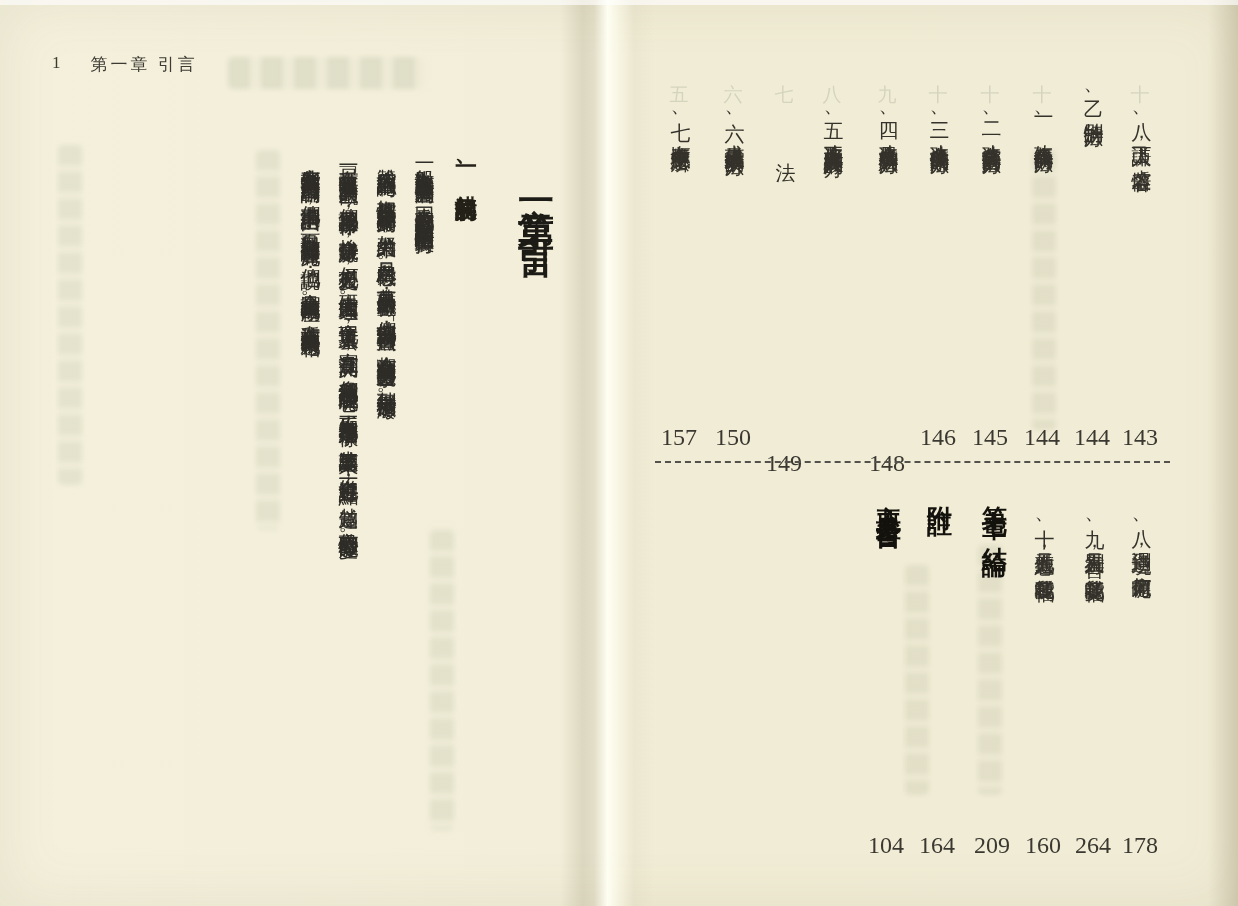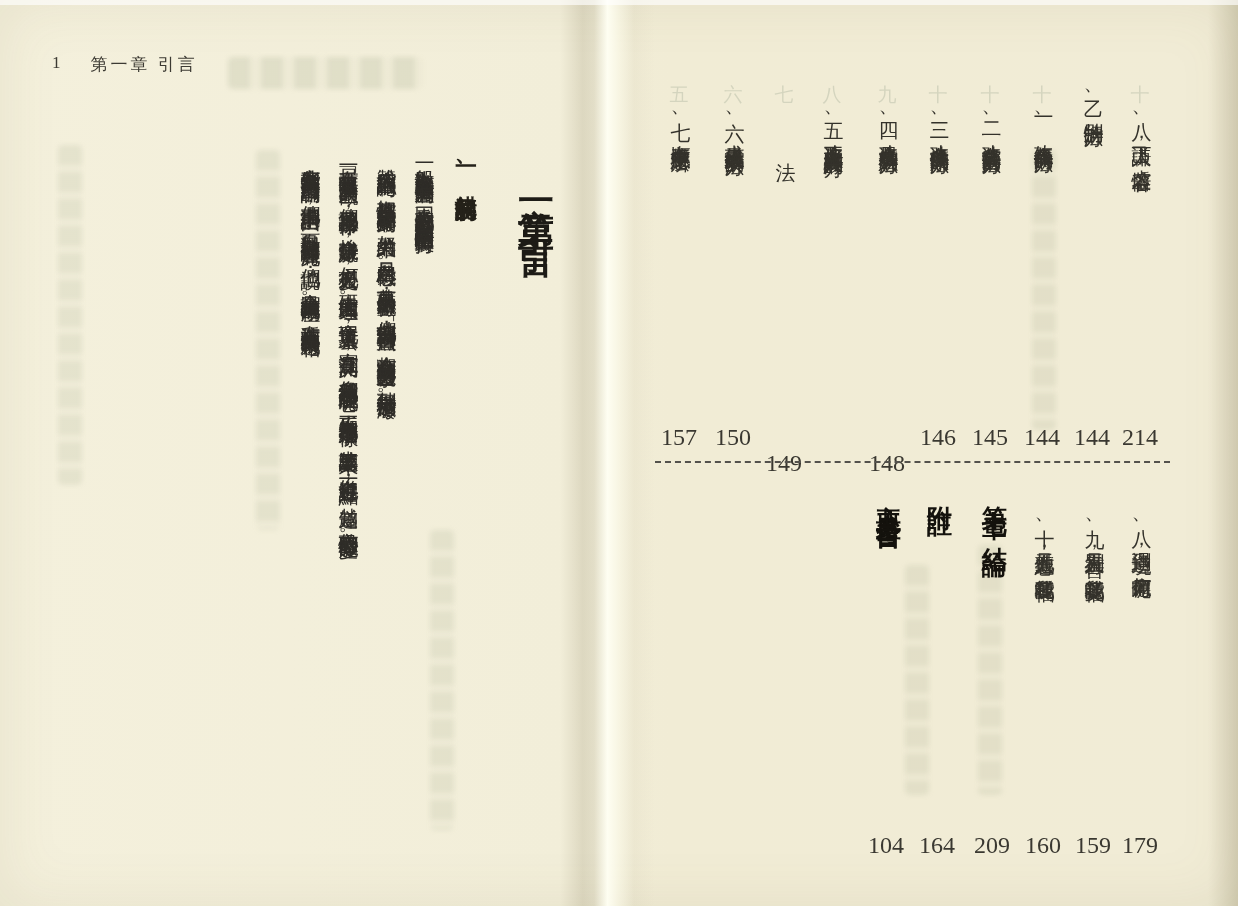--- a/index.html
+++ b/index.html
@@ -63,21 +63,21 @@
         <p>一般人對於命運的看法多半是有偏差的。因爲大部分的人都是在「宿命論」和「自由論」這兩個圈子裏打轉。</p>
         <p>贊成宿命論的人認爲：一切事情都是命中註定和神安排好的。努力的結果，只是白費心機。萬事只要聽天由命就行了，他們抱著「船到橋頭自然直」，「今朝有酒今朝醉」的態度去過日子，甚到變得消極頹廢了。</p>
         <p>另有一種人持著「眼不見爲淨」的人生觀。他們認爲只要拚命工作，拚命賺錢就好了，何必杞人憂天，去研究人生的大道理。命運這玩意太玄了，實在高深莫測，像我們這種凡夫怎麼能理解它呢？反正知不知道命運都是那個樣子，該來的遲早要來！不知道也許還好一點，越知道，內心的恐懼可能越多。</p>
         <p>有些年輕朋友支持激烈的自由論調，他們事事講求自由，而且對於宿命批評得體無完膚。他們說：「宿命論是上古時代的產物。在這種高度文明的科學時代還相</p>
       </div>
   </div>
 
   <div>
     <div id="toc-upper">
         <div class="v toc-text" style="left: 1129px; top: 107px;">八、謙己下人，虛懷若谷</div>
-        <div class="toc-num" style="left: 1140px; top: 424px;">214</div>
+        <div class="toc-num" style="left: 1140px; top: 424px;">143</div>
         <div class="v toc-text" style="left: 1081px; top: 85px;">乙、特別的方法</div>
         <div class="toc-num" style="left: 1092px; top: 424px;">144</div>
         <div class="v toc-text" style="left: 1031px; top: 107px;">一、改短命爲長壽的方法</div>
         <div class="toc-num" style="left: 1042px; top: 424px;">144</div>
         <div class="v toc-text" style="left: 979px; top: 107px;">二、改造貧窮爲富貴的方法</div>
         <div class="toc-num" style="left: 990px; top: 424px;">145</div>
         <div class="v toc-text" style="left: 927px; top: 107px;">三、改造多病爲健康的方法</div>
         <div class="toc-num" style="left: 938px; top: 424px;">146</div>
         <div class="v toc-text" style="left: 876px; top: 107px;">四、改造愚痴爲智慧的方法</div>
         <div class="toc-num" style="left: 887px; top: 424px; margin-top: 26px;">148</div>
@@ -94,23 +94,23 @@
         <span class="ghost-glyph" style="left: 938px; top: 82px;">十</span>
         <span class="ghost-glyph" style="left: 887px; top: 82px;">九</span>
         <span class="ghost-glyph" style="left: 832px; top: 82px;">八</span>
         <span class="ghost-glyph" style="left: 784px; top: 82px;">七</span>
         <span class="ghost-glyph" style="left: 733px; top: 82px;">六</span>
         <span class="ghost-glyph" style="left: 679px; top: 82px;">五</span>
       </div>
     <div class="toc-divider"></div>
     <div id="toc-lower">
         <div class="v toc-text" style="left: 1129px; top: 514px;">八、遇到逆境，應如何呢？</div>
-        <div class="toc-num" style="left: 1140px; top: 832px;">179</div>
+        <div class="toc-num" style="left: 1140px; top: 832px;">178</div>
         <div class="v toc-text" style="left: 1082px; top: 514px;">九、看見別人行善，我能受福嗎？</div>
-        <div class="toc-num" style="left: 1093px; top: 832px;">159</div>
+        <div class="toc-num" style="left: 1093px; top: 832px;">264</div>
         <div class="v toc-text" style="left: 1032px; top: 514px;">十、看見他人造惡，我能種福嗎？</div>
         <div class="toc-num" style="left: 1043px; top: 832px;">160</div>
         <div class="v toc-text toc-bold" style="left: 978px; top: 486px;">第七章　結論</div>
         <div class="toc-num" style="left: 992px; top: 832px;">209</div>
         <div class="v toc-text toc-bold" style="left: 923px; top: 486px;">附註</div>
         <div class="toc-num" style="left: 937px; top: 832px;">164</div>
         <div class="v toc-text toc-bold" style="left: 872px; top: 486px;">主要參考書目</div>
         <div class="toc-num" style="left: 886px; top: 832px;">104</div>
       </div>
   </div>

